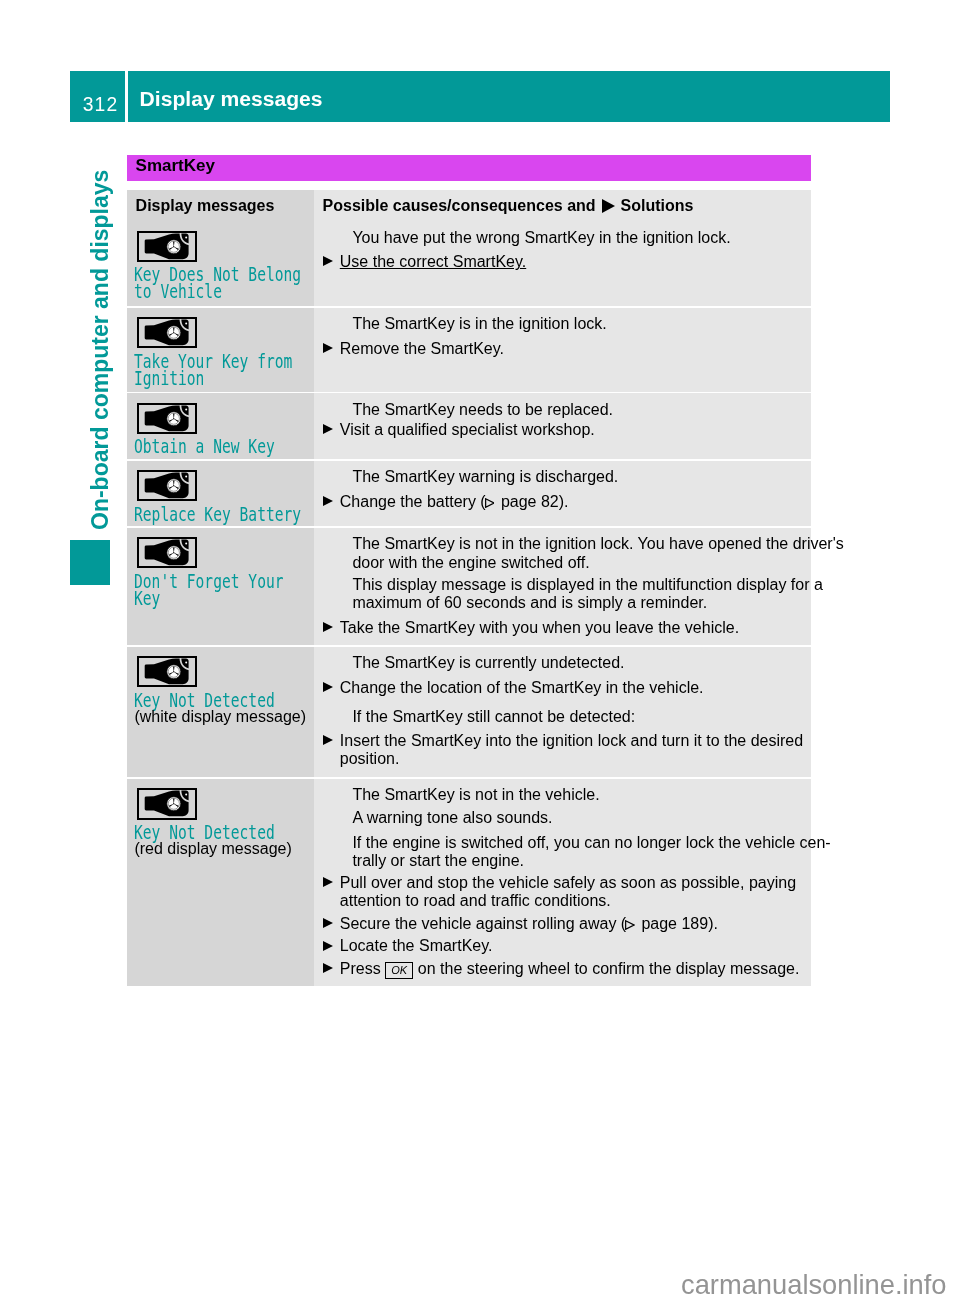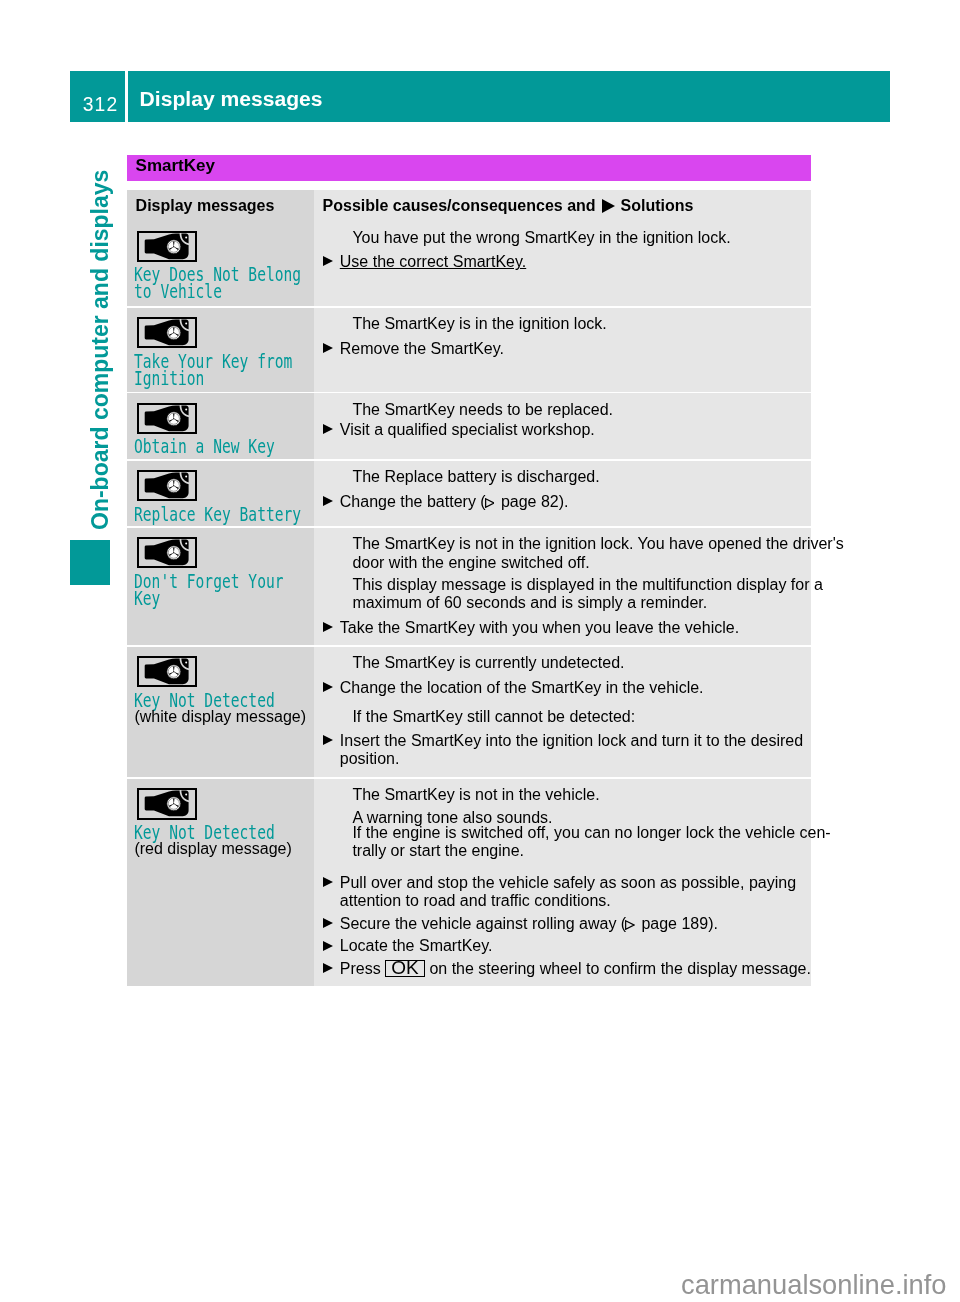--- a/index.html
+++ b/index.html
@@ -47,22 +47,22 @@
   .bullet{position:absolute;left:8.4px;font-size:16px;line-height:18.2px;color:#000;
           padding-left:17.4px;box-sizing:border-box;letter-spacing:0px;white-space:nowrap;}
   .bullet .tri{position:absolute;left:0.6px;top:3.1px;width:0;height:0;
                border-left:10.2px solid #000;border-top:5.9px solid transparent;border-bottom:5.9px solid transparent;}
   .tri-i{display:inline-block;width:24.9px;height:0;position:relative;vertical-align:baseline;overflow:visible;}
   .tri-i::before{content:"";position:absolute;left:5.9px;top:-11.3px;width:0;height:0;
          border-left:13.5px solid #000;border-top:7.4px solid transparent;border-bottom:7.4px solid transparent;}
   .ref-ico{display:inline-block;width:10.8px;height:0;position:relative;vertical-align:baseline;
            overflow:visible;font-size:0;line-height:0;}
   .ref-ico svg{position:absolute;left:-1.1px;top:-9.2px;display:block;}
-  .okbox{display:inline-block;border:1.5px solid #000;padding:0 5.2px;font-size:19px;line-height:14.7px;
-         position:relative;top:0.3px;letter-spacing:0;}
+  .okbox{display:inline-block;border:1.5px solid #000;padding:0 5.2px;font-size:11px;line-height:14.7px;
+         position:relative;top:0.3px;letter-spacing:0;font-style:italic;}
 
   
   .wm{position:absolute;left:681px;top:1285px;color:#949494;font-size:27.3px;line-height:0;}
 </style>
 </head>
 <body>
 
 <div class="page">
 
   <div class="hdr-num">
@@ -207,21 +207,21 @@
                     </g>
       <circle r="6"></circle>
                   </g>
   </g>
   <circle cx="472" cy="44" r="10" fill="#fff"></circle>
               </svg>
             </div>
             <div class="mono" style="top: 45px;">Replace Key Battery</div>
           </div>
           <div class="c2">
-            <div class="para" style="top: 7.6px;"><span>The Replace battery is discharged.</span></div>
+            <div class="para" style="top: 7.6px;"><span>The SmartKey warning is discharged.</span></div>
             <div class="bullet" style="top: 32.2px;"><span class="tri"></span><span>Change the battery (<span class="ref-ico"><svg width="9.6" height="10" viewBox="0 0 96 100">
                     <path d="M 6.5 7 L 90 50 L 6.5 93 Z" fill="none" stroke="#000" stroke-width="12"></path>
                   </svg></span> page 82).</span></div>
           </div>
         </div>
         <div class="sep"></div>
         <div class="row" style="height: 117.1px;">
           <div class="c1">
             <div class="keybox">
               <svg width="55.4" height="27.1" viewBox="0 0 554 271">
@@ -313,21 +313,21 @@
   </g>
   <circle cx="472" cy="44" r="10" fill="#fff"></circle>
               </svg>
             </div>
             <div class="mono" style="top: 45px;">Key Not Detected</div>
             <div class="note" style="top: 70.2px;">(red display message)</div>
           </div>
           <div class="c2">
             <div class="para" style="top: 7.6px;"><span>The SmartKey is not in the vehicle.</span></div>
             <div class="para" style="top: 29.9px;"><span>A warning tone also sounds.</span></div>
-            <div class="para" style="top: 45px;"><span>If the engine is switched off, you can no longer lock the vehicle cen-<br>trally or start the engine.</span></div>
+            <div class="para" style="top: 55px;"><span>If the engine is switched off, you can no longer lock the vehicle cen-<br>trally or start the engine.</span></div>
             <div class="bullet" style="top: 95px;"><span class="tri"></span><span>Pull over and stop the vehicle safely as soon as possible, paying<br>attention to road and traffic conditions.</span></div>
             <div class="bullet" style="top: 135.9px;"><span class="tri"></span><span>Secure the vehicle against rolling away (<span class="ref-ico"><svg width="9.6" height="10" viewBox="0 0 96 100">
                     <path d="M 6.5 7 L 90 50 L 6.5 93 Z" fill="none" stroke="#000" stroke-width="12"></path>
                   </svg></span> page 189).</span></div>
             <div class="bullet" style="top: 158.6px;"><span class="tri"></span><span>Locate the SmartKey.</span></div>
             <div class="bullet" style="top: 181.3px;"><span class="tri"></span><span>Press <span class="okbox">OK</span> on the steering wheel to confirm the display message.</span></div>
           </div>
         </div>
       </div>
   </div>

